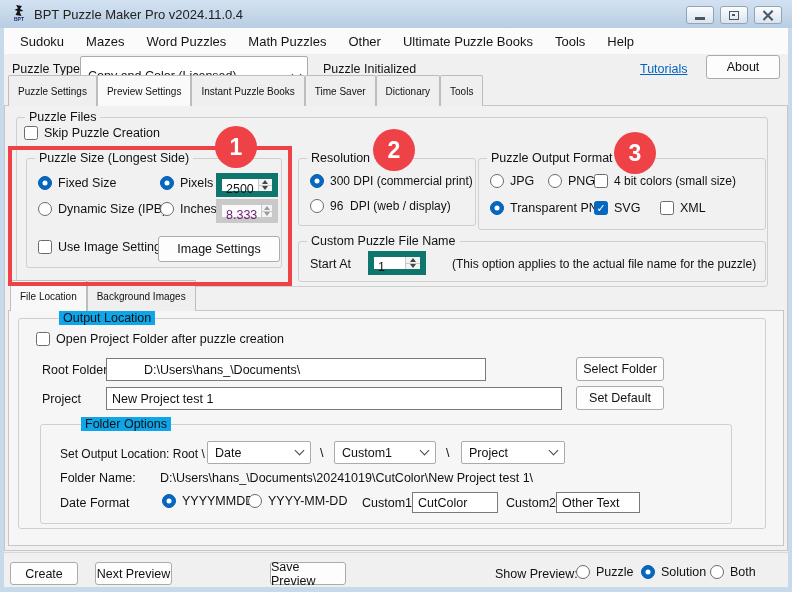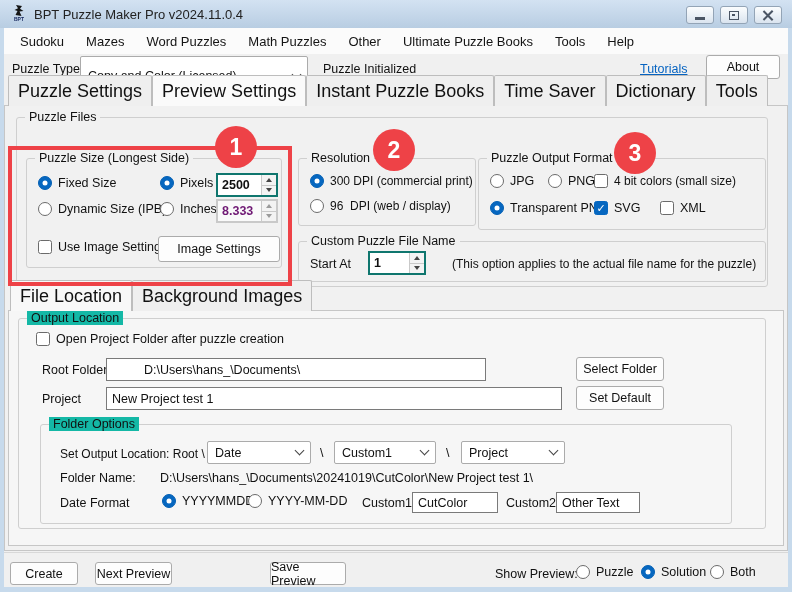--- a/index.html
+++ b/index.html
@@ -39,21 +39,21 @@
 
   
   .btn { background:#FDFDFD; border:1px solid #ABABAB; border-radius:3px; font-size:12.5px;
          display:flex; align-items:center; justify-content:center; color:#111; }
   .tbox { background:#FFFFFF; border:1px solid #7A7A7A; font-size:12.5px; padding:0 5px; color:#111;
           font-family:"Liberation Sans","DejaVu Sans",sans-serif; }
   .combo { background:#FFFFFF; border:1px solid #ABABAB; border-radius:2px; display:flex; align-items:center;
            padding:0 7px; font-size:12.5px; }
   .chev { width:7px; height:7px; border-right:1.5px solid #444; border-bottom:1.5px solid #444;
           transform:rotate(45deg); margin-left:auto; margin-top:-4px; }
-  .spin { display:flex; background:#fff; border:2px solid #0f766e;font-weight:bold; }
+  .spin { display:flex; background:#fff; border:6px solid #0f766e; }
   .spin .sp-val { flex:1; font-size:12.5px; padding:3px 4px; }
   .spin .sp-btns { width:15px; display:flex; flex-direction:column; border-left:1px solid #C9C9C9; }
   .sp-btn { flex:1; background:#F3F3F3; display:flex; align-items:center; justify-content:center; }
   .sp-btn + .sp-btn { border-top:1px solid #C9C9C9; }
   .tri-up { width:0; height:0; border-left:3.5px solid transparent; border-right:3.5px solid transparent; border-bottom:4.5px solid #444; }
   .tri-dn { width:0; height:0; border-left:3.5px solid transparent; border-right:3.5px solid transparent; border-top:4.5px solid #444; }
   .spin.disabled { border-color:#C9C9C9; background:#FAFAFA; }
   .spin.disabled .sp-val { color:#701a75; }
   .spin.disabled .tri-up { border-bottom-color:#9B9B9B; }
   .spin.disabled .tri-dn { border-top-color:#9B9B9B; }
@@ -63,25 +63,25 @@
   .cb.checked { background:#0667C0; border-color:#0667C0; position:relative; }
   .cb.checked::after { content:"✓"; position:absolute; left:1.5px; top:-0.5px; color:#fff; font-size:11px; }
   .rb { width:14px; height:14px; background:#fff; border:1px solid #6B6B6B; border-radius:50%; flex:none; }
   .rb.checked { background:#0667C0; border-color:#0460B4; position:relative; }
   .rb.checked::after { content:""; position:absolute; left:50%; top:50%; width:5px; height:5px;
                        background:#fff; border-radius:50%; transform:translate(-50%,-50%); }
 
   
   .gb { position:absolute; border:1px solid #CFCFCF; border-radius:3px; }
   .gb-label { position:absolute; top:-8px; left:8px; background:#F1F1F1; padding:0 4px; font-size:12.5px; white-space:pre; }
-  .gb-label.on2 { background:#14b8a6; }
+  .gb-label.on2 { background:#0ea5e9;margin-left:32px; }
 
   
   .tabstrip { position:absolute; display:flex; align-items:flex-end; z-index:3; }
-  .tab { border:1px solid #BDBDBD; border-bottom:none; background:#EFEFEF; padding:15px 9px; font-size:18px;
+  .tab { border:1px solid #BDBDBD; border-bottom:none; background:#EFEFEF; padding:15px 9px; font-size:10px;
          height:20px; display:flex; align-items:center; border-radius:2px 2px 0 0; }
   .tab.sel { background:#FAFAFA; height:23px; z-index:4; }
   .tabpage { position:absolute; border:1px solid #C6C6C6; }
   .page1 { background:#F1F1F1; }
   .page2 { background:#F6F6F6; }
 
   .link { font-size:12.5px; color:#0563C1; text-decoration:underline; }
 
   
   .ann-rect { position:absolute; border:4px solid #EE4247; z-index:50; pointer-events:none; }
@@ -142,20 +142,24 @@
     <div class="tab">Time Saver</div>
     <div class="tab">Dictionary</div>
     <div class="tab">Tools</div>
   </div>
 
   <div class="tabpage page1" style="left:4px; top:105px; width:784px; height:446px;"></div>
 
   <div class="gb" style="left:16px; top:117px; width:752px; height:170px;">
     <div class="gb-label">Puzzle Files</div>
   </div>
+  <div class="ctl" style="left:24px; top:126px;">
+    <span class="cb"></span>
+    <span class="lbl">Skip Puzzle Creation</span>
+  </div>
 
   <div class="gb" style="left:26px; top:158px; width:256px; height:110px;">
     <div class="gb-label">Puzzle Size (Longest Side)</div>
   </div>
   <div class="ctl" style="left:38px; top:176px;">
     <span class="rb checked"></span>
     <span class="lbl">Fixed Size</span>
   </div>
   <div class="ctl" style="left:160px; top:176px;">
     <span class="rb checked"></span>

